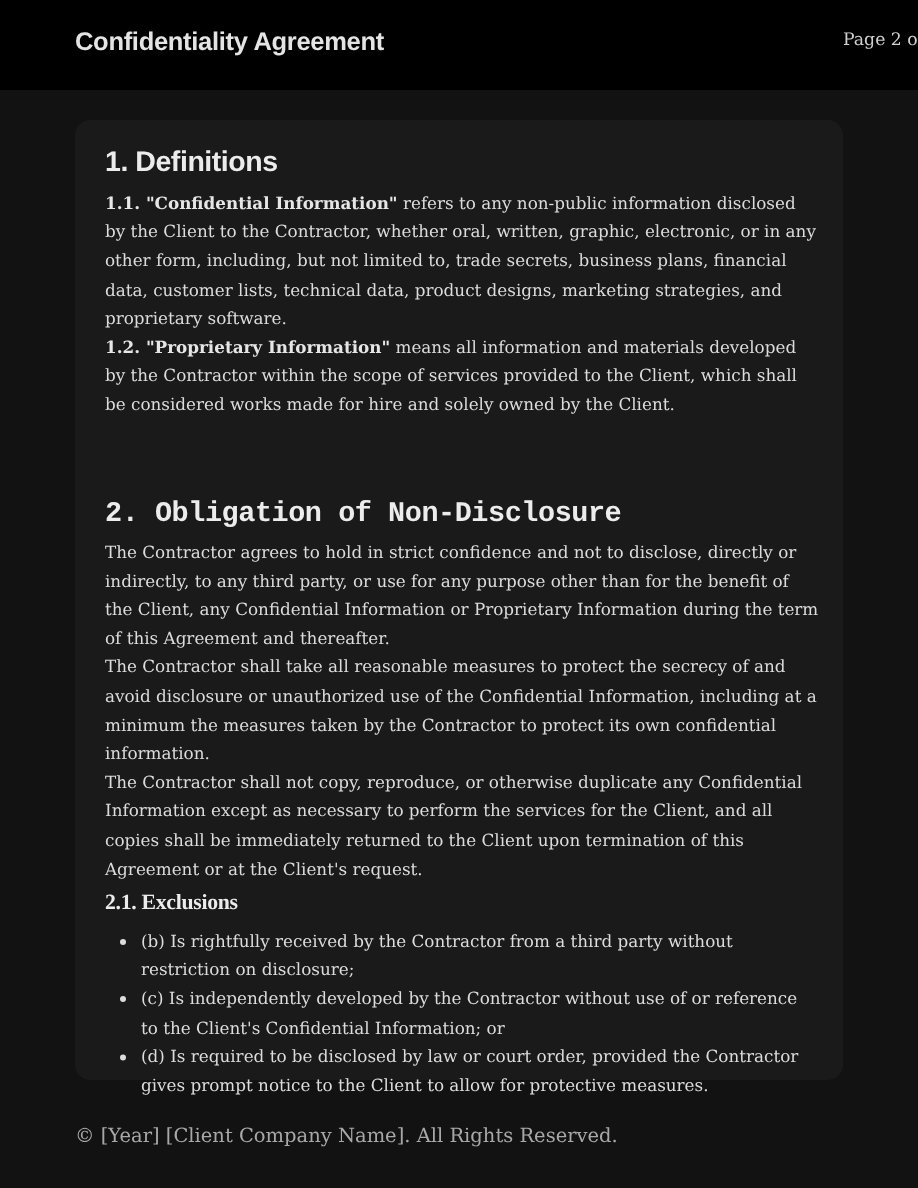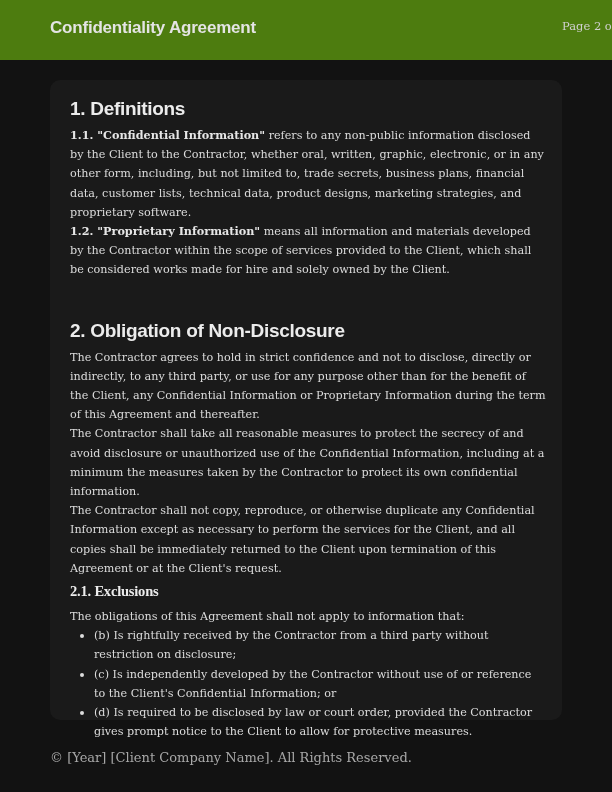--- a/index.html
+++ b/index.html
@@ -5,21 +5,21 @@
   * { box-sizing: border-box; margin: 0; padding: 0; }
   html, body { width: 612px; height: 792px; overflow: hidden; }
   body {
     background: #121212;
     color: #dcdcdc;
     font-family: "DejaVu Serif", serif;
     position: relative;
   }
   .header {
     position: absolute; left: 0; top: 0; width: 612px; height: 60px;
-    background: #4d7c0f;
+    background: #000000;
   }
   .doc-title {
     position: absolute; left: 50px; top: 18px;
     font-family: "Liberation Sans", sans-serif;
     font-weight: bold; font-size: 17px; color: #e4e4e4;
     letter-spacing: -0.2px;
   }
   .page-num {
     position: absolute; left: 562px; top: 19px;
     font-size: 11.5px; color: #d0d0d0; white-space: nowrap;
@@ -36,21 +36,21 @@
     font-family: "Liberation Sans", sans-serif; font-weight: bold;
     font-size: 19px; color: #ececec; letter-spacing: -0.3px;
     line-height: 26px;
   }
   h3 {
     font-family: Liberation Serif, serif; font-weight: bold;
     font-size: 14.5px; color: #ececec; letter-spacing: -0.2px;
     line-height: 22px;
   }
   .h-defs { margin-bottom: 4px; }
-  .h-oblig { margin-top: 38px; margin-bottom: 4px; }
+  .h-oblig { margin-top: 49px; margin-bottom: 4px; font-family: Liberation Mono, monospace; }
   .h-excl { margin-top: 2px; margin-bottom: 5px; }
   p { margin: 0; }
   b { font-weight: bold; color: #e6e6e6; }
   ul { list-style: none; margin: 0; padding-left: 24px; }
   ul li { position: relative; }
   ul li::before {
     content: ""; position: absolute; left: -14px; top: 8px;
     width: 4px; height: 4px; border-radius: 50%; background: #dcdcdc;
   }
   .footer {
@@ -72,21 +72,20 @@
   <h2 class="h-defs">1. Definitions</h2>
   <p><b>1.1. "Confidential Information"</b><span> refers to any non-public information disclosed by the Client to the Contractor, whether oral, written, graphic, electronic, or in any other form, including, but not limited to, trade secrets, business plans, financial data, customer lists, technical data, product designs, marketing strategies, and proprietary software.</span></p>
   <p><b>1.2. "Proprietary Information"</b><span> means all information and materials developed by the Contractor within the scope of services provided to the Client, which shall be considered works made for hire and solely owned by the Client.</span></p>
 
   <h2 class="h-oblig">2. Obligation of Non-Disclosure</h2>
   <p>The Contractor agrees to hold in strict confidence and not to disclose, directly or indirectly, to any third party, or use for any purpose other than for the benefit of the Client, any Confidential Information or Proprietary Information during the term of this Agreement and thereafter.</p>
   <p>The Contractor shall take all reasonable measures to protect the secrecy of and avoid disclosure or unauthorized use of the Confidential Information, including at a minimum the measures taken by the Contractor to protect its own confidential information.</p>
   <p>The Contractor shall not copy, reproduce, or otherwise duplicate any Confidential Information except as necessary to perform the services for the Client, and all copies shall be immediately returned to the Client upon termination of this Agreement or at the Client's request.</p>
 
   <h3 class="h-excl">2.1. Exclusions</h3>
-  <p>The obligations of this Agreement shall not apply to information that:</p>
   <ul>
     <li>(b) Is rightfully received by the Contractor from a third party without restriction on disclosure;</li>
     <li>(c) Is independently developed by the Contractor without use of or reference to the Client's Confidential Information; or</li>
     <li>(d) Is required to be disclosed by law or court order, provided the Contractor gives prompt notice to the Client to allow for protective measures.</li>
   </ul>
 </div>
 
 <div class="footer">© [Year] [Client Company Name]. All Rights Reserved.</div>
 
 </body></html>

